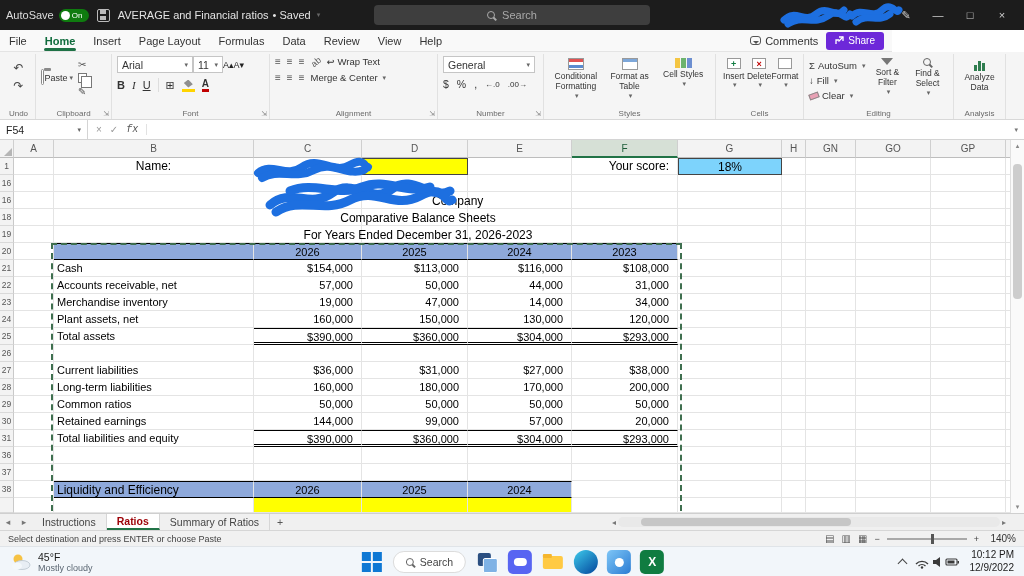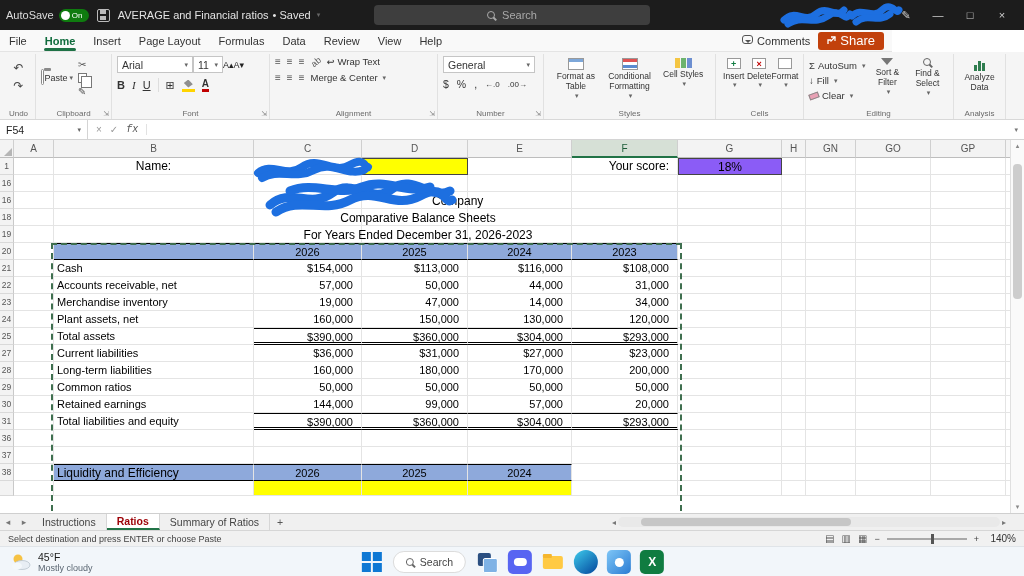--- a/index.html
+++ b/index.html
@@ -21,24 +21,24 @@
 .mag{width:8px;height:8px;border:1.4px solid #a9a9a9;border-radius:50%;position:relative}
 .mag:after{content:"";position:absolute;width:4px;height:1.5px;background:#a9a9a9;right:-3px;bottom:-1px;transform:rotate(45deg)}
 .winctl{margin-left:auto;display:flex;align-items:center;height:30px}
 .winctl span{width:32px;text-align:center;font-size:11px;color:#cfcfcf;line-height:30px}
 
 #menubar{position:absolute;left:0;top:30px;width:892px;height:22px;background:#f9f9f9;border-bottom:1px solid #e4e4e4;display:flex;align-items:center;font-size:11px;color:#333;z-index:19}
 .mitem{padding:0 9px;height:100%;display:flex;align-items:center;position:relative}
 .mitem.active{color:#0f6b3c;font-weight:bold}
 .mitem.active:after{content:"";position:absolute;left:8px;right:8px;bottom:0;height:3px;background:#1e7145;border-radius:2px}
 .mright{margin-left:auto;display:flex;align-items:center;gap:8px;padding-right:8px}
-.comments{display:flex;align-items:flex-start;gap:4px;color:#333}
+.comments{display:flex;align-items:center;gap:4px;color:#333}
 .bubble{width:11px;height:9px;border:1.2px solid #555;border-radius:3px;position:relative}
 .bubble:after{content:"";position:absolute;left:2px;bottom:-3px;border:3px solid transparent;border-top-color:#555}
-.share{display:flex;align-items:center;gap:4px;background:#c2410c;color:#fff;border-radius:3px;height:18px;padding:0 9px;font-size:13px}
+.share{display:flex;align-items:center;gap:4px;background:#6d28d9;color:#fff;border-radius:3px;height:18px;padding:0 9px;font-size:10px}
 
 #ribbon{position:absolute;left:0;top:52px;width:1024px;height:68px;background:#f5f5f5;border-bottom:1px solid #d8d8d8;display:flex;align-items:stretch;padding:2px 0 0 2px;z-index:18}
 .rgroup{position:relative;border-right:1px solid #e1e1e1;padding:2px 5px 13px;flex:none}
 .glabel{position:absolute;left:0;right:0;bottom:1px;text-align:center;font-size:8px;color:#6a6a6a}
 .launch{position:absolute;right:2px;bottom:1px;font-size:7px;color:#888}
 .vstack{display:flex;flex-direction:column;align-items:center;gap:4px;margin-top:5px;font-size:12px;color:#444}
 .hrow2{display:flex;gap:5px}
 .pastebtn{display:flex;align-items:center;width:32px;padding-top:3px;font-size:9px;color:#333}
 .clipic{width:13px;height:16px;border:1px solid #8a8a8a;background:#fff;border-radius:2px;position:relative;margin-bottom:2px}
 .clipic:before{content:"";position:absolute;left:2px;top:-2px;width:7px;height:3px;background:#8a8a8a;border-radius:1px}
@@ -93,21 +93,21 @@
 .row.partial{height:15px}
 .cl{flex:none;height:100%;border-right:1px solid #e4e4e4;border-bottom:1px solid #e4e4e4;font-size:11px;color:#000;white-space:nowrap;overflow:hidden;line-height:16px}
 .rh{background:#f3f3f3;border-right:1px solid #c9c9c9;border-bottom:1px solid #d9d9d9;font-size:8.5px;color:#555;text-align:center}
 .w0{width:14px}.wA{width:40px}.wB{width:200px}.wC{width:108px}.wD{width:106px}.wE{width:104px}.wF{width:106px}.wG{width:104px}.wH{width:24px}.wGN{width:50px}.wGO{width:75px}.wGP{width:75px}.wP{width:4px;border-right:none}
 .num{text-align:right;padding-right:8px}
 .lbl{padding-left:3px}
 .ctr{text-align:center}
 .b{font-weight:normal}
 .fz12{font-size:12px}
 .yellow{background:#ffff00}
-.pink{background:#8b5cf6}
+.pink{background:#7dd3fc}
 .blue{background:#8ea9db}
 .boxed{border:1px solid #444}
 .topline{border-top:1px solid #000}
 .botline{border-bottom:1px solid #000}
 .dbl{border-bottom:3px double #000}
 .gridbg{flex:1;border-bottom:1px solid #e4e4e4;background-image:linear-gradient(#e4e4e4,#e4e4e4),linear-gradient(#e4e4e4,#e4e4e4),linear-gradient(#e4e4e4,#e4e4e4),linear-gradient(#e4e4e4,#e4e4e4),linear-gradient(#e4e4e4,#e4e4e4),linear-gradient(#e4e4e4,#e4e4e4),linear-gradient(#e4e4e4,#e4e4e4),linear-gradient(#e4e4e4,#e4e4e4),linear-gradient(#e4e4e4,#e4e4e4),linear-gradient(#e4e4e4,#e4e4e4),linear-gradient(#e4e4e4,#e4e4e4);background-size:1px 100%;background-repeat:no-repeat;background-position:39px 0,239px 0,347px 0,453px 0,557px 0,663px 0,767px 0,791px 0,841px 0,916px 0,991px 0}
 .overlay{position:absolute;z-index:10;font-size:12px;color:#000}
 #marquee{position:absolute;left:51px;top:103px;width:631px;height:500px;border:2px dashed #3f6f4f;z-index:12;pointer-events:none}
 
 #vscroll{position:absolute;right:0;top:140px;width:14px;height:373px;background:#fafafa;border-left:1px solid #e0e0e0;z-index:16}
@@ -302,27 +302,27 @@
       <span class="numsym">,</span>
       <span class="numsym" style="font-size:8px">←.0</span>
       <span class="numsym" style="font-size:8px">.00→</span>
     </div>
     <span class="glabel">Number</span>
     <span class="launch">⇲</span>
   </div>
 
   <div class="rgroup" style="width:172px;display:flex">
     <div class="stylebtn">
+      <span class="ic-cond"></span>
+      <span>Conditional Formatting</span>
+      <span class="dd">▾</span>
+    </div>
+    <div class="stylebtn">
       <span class="ic-table"></span>
       <span>Format as Table</span>
-      <span class="dd">▾</span>
-    </div>
-    <div class="stylebtn">
-      <span class="ic-cond"></span>
-      <span>Conditional Formatting</span>
       <span class="dd">▾</span>
     </div>
     <div class="stylebtn">
       <span class="ic-styles">
           <i style="background:#f4c542"></i>
           <i style="background:#6db36d"></i>
           <i style="background:#6d8fd0"></i>
         </span>
       <span>Cell Styles</span>
       <span class="dd">▾</span>
@@ -547,29 +547,33 @@
     <span class="cl wE num topline dbl">$304,000</span>
     <span class="cl wF num topline dbl">$293,000</span>
     <span class="cl wG"></span>
       <span class="cl wH"></span>
       <span class="cl wGN"></span>
       <span class="cl wGO"></span>
       <span class="cl wGP"></span>
       <span class="cl wP"></span>
   </div>
 
+  <div class="row">
+      <span class="cl w0 rh">26</span>
+      <span class="gridbg"></span>
+    </div>
 
   <div class="row">
     <span class="cl w0 rh">27</span>
     <span class="cl wA"></span>
     <span class="cl wB lbl">Current liabilities</span>
     <span class="cl wC num">$36,000</span>
     <span class="cl wD num">$31,000</span>
     <span class="cl wE num">$27,000</span>
-    <span class="cl wF num">$23,000</span>
+    <span class="cl wF num">$38,000</span>
     <span class="cl wG"></span>
       <span class="cl wH"></span>
       <span class="cl wGN"></span>
       <span class="cl wGO"></span>
       <span class="cl wGP"></span>
       <span class="cl wP"></span>
   </div>
 
   <div class="row">
     <span class="cl w0 rh">28</span>
@@ -748,20 +752,36 @@
     <span class="appic taskview"></span>
     <span class="appic discord">
         <i></i>
       </span>
     <span class="appic folder"></span>
     <span class="appic edge"></span>
     <span class="appic photos">
         <i></i>
       </span>
     <span class="appic excel">X</span>
+  </div>
+  <div class="tbright">
+    <span class="chev"></span>
+    <svg width="46" height="14" viewBox="0 0 46 14">
+      <path d="M1,9 a8 8 0 0 1 12 0" fill="none" stroke="#3a3a3a" stroke-width="1.3"></path>
+      <path d="M3.5,11 a5 5 0 0 1 7 0" fill="none" stroke="#3a3a3a" stroke-width="1.3"></path>
+      <circle cx="7" cy="12.5" r="1.2" fill="#3a3a3a"></circle>
+      <polygon points="18,5 21,5 25,2 25,12 21,9 18,9" fill="#3a3a3a"></polygon>
+      <rect x="31" y="4" width="11" height="6" rx="1" fill="none" stroke="#3a3a3a" stroke-width="1.1"></rect>
+      <rect x="32.5" y="5.5" width="7" height="3" fill="#3a3a3a"></rect>
+      <rect x="42.5" y="6" width="1.5" height="2.5" fill="#3a3a3a"></rect>
+    </svg>
+    <div class="clock">
+      <div>10:12 PM</div>
+      <div>12/9/2022</div>
+    </div>
   </div>
 </div>
 
 <svg class="scribble" style="left:778px;top:2px" width="128" height="27" viewBox="0 0 128 27">
   <g fill="none" stroke="#1d6fe0" stroke-width="7" stroke-linecap="round">
     <path d="M6,18 C18,6 26,22 38,12 S58,18 66,8"></path>
     <path d="M10,22 C24,12 36,24 50,14 S66,22 72,12"></path>
     <path d="M74,14 C84,4 94,18 104,8 S118,14 121,8"></path>
     <path d="M78,20 C90,10 100,22 112,12"></path>
   </g>

